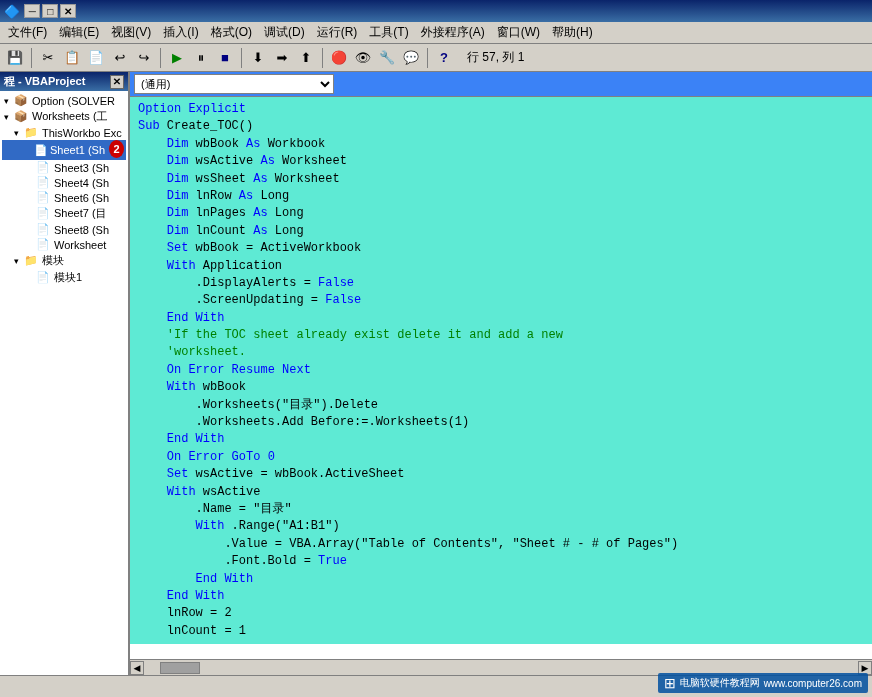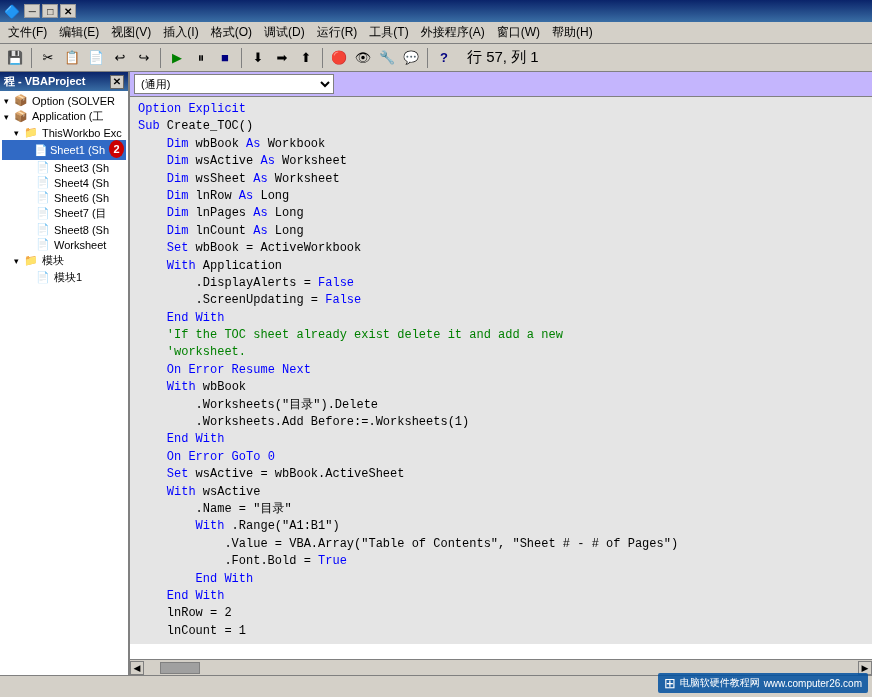--- a/index.html
+++ b/index.html
@@ -49,21 +49,21 @@
       border-bottom: 1px solid #808080;
       gap: 2px;
     }
     .toolbar-btn {
       width: 22px; height: 22px; background: #d4d0c8;
       border: 1px solid transparent;
       display: flex; align-items: center; justify-content: center;
       font-size: 13px; cursor: pointer;
     }
     .toolbar-separator { width: 1px; height: 20px; background: #808080; margin: 0 3px; }
-    .toolbar-text { font-size: 15px; margin-left: 6px; }
+    .toolbar-text { font-size: 12px; margin-left: 6px; }
 
     
     .main-layout {
       display: flex;
       height: calc(697px - 22px - 22px - 28px - 22px);
     }
 
     
     .left-panel {
       width: 130px;
@@ -116,40 +116,40 @@
     }
     .code-header {
       background: #d4d0c8;
       height: 22px;
       padding: 2px 4px;
       font-size: 12px;
       font-weight: bold;
     }
     .code-toolbar {
       display: flex;
-      background: #c4b5fd;
+      background: #3b82f6;
       padding: 2px 4px;
       gap: 4px;
       border-bottom: 1px solid #808080;
     }
     .code-dropdown {
       height: 20px;
       font-size: 11px;
       border: 1px solid #808080;
       background: white;
       padding: 0 2px;
     }
     .code-dropdown-left { width: 200px; }
     .code-dropdown-right { width: 150px; }
 
     
     .code-editor {
       flex: 1;
       overflow: auto;
-      background: #e5e5e5;
+      background: #5eead4;
       padding: 4px 8px;
       font-family: 'Courier New', monospace;
       font-size: 12px;
       line-height: 1.45;
       white-space: pre;
       color: #000;
     }
     .code-line { display: block; }
 
     
@@ -283,21 +283,21 @@
     </div>
     <div class="project-tree" id="project-tree">
         <div class="tree-item">
           <span class="tree-expand">▾</span>
           <span class="tree-icon">📦</span>
           <span>Option (SOLVER</span>
         </div>
         <div class="tree-item">
           <span class="tree-expand">▾</span>
           <span class="tree-icon">📦</span>
-          <span>Application (工</span>
+          <span>Worksheets (工</span>
         </div>
         <div class="tree-item tree-indent-1">
           <span class="tree-expand">▾</span>
           <span class="tree-icon">📁</span>
           <span>ThisWorkbo Exc</span>
         </div>
         <div class="tree-item selected tree-indent-2">
           <span class="tree-expand"> </span>
           <span class="tree-icon">📄</span>
           <span>Sheet1 (Sh</span>

